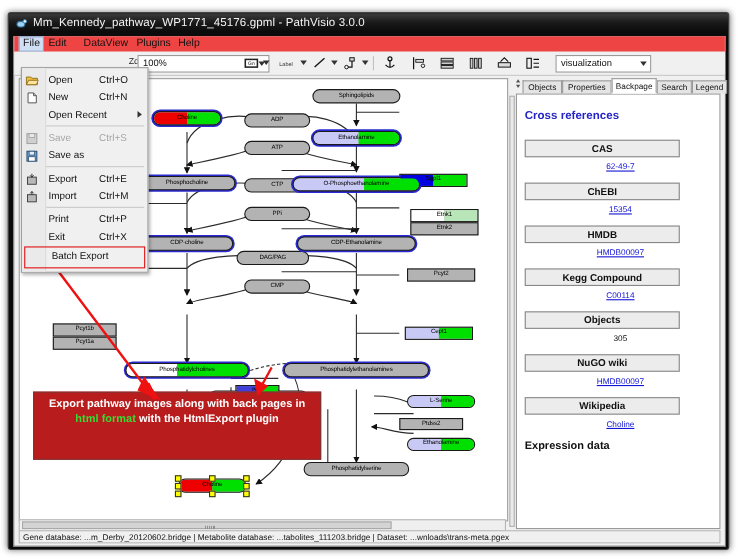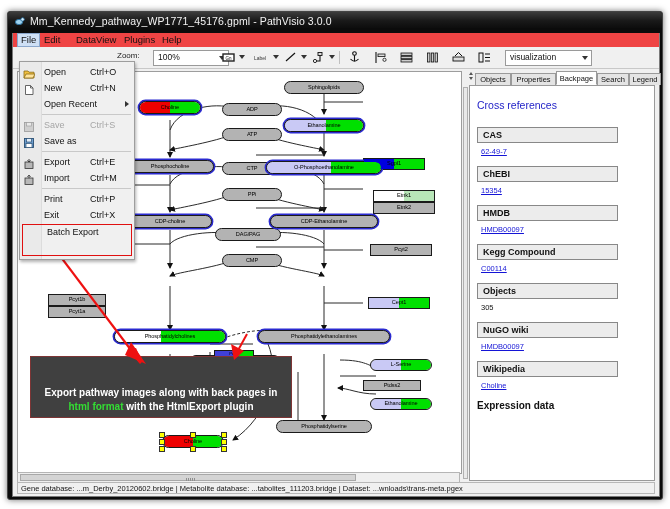--- a/index.html
+++ b/index.html
@@ -54,22 +54,22 @@
   .node.met{border:1px solid #1a1a1a;border-radius:9px;background:#b3b3b3;}
   .node.gene{border:1px solid #1a1a1a;background:#b3b3b3;}
   .node .lbl{position:relative;z-index:3;}
   .half{position:absolute;top:0;height:100%;z-index:1;}
 
   .sel-blue{box-shadow:0 0 0 1.4px #2a2ad0;border-radius:9px;}
 
   .handle{position:absolute;width:4px;height:4px;background:#ffff00;border:1px solid #333;z-index:9;}
 
   
-  .callout{position:absolute;background:#404040;border:1px solid #7d3535;z-index:20;
-    display:flex;align-items:flex-end;justify-content:center;text-align:center;
+  .callout{position:absolute;background:#b91c1c;border:1px solid #7d3535;z-index:20;
+    display:flex;align-items:flex-start;justify-content:center;text-align:center;
     font-size:10px;font-weight:bold;color:#ffffff;line-height:1.35;padding:4px 6px;
     box-sizing:border-box;}
   .callout .hl{color:#33dd33;}
 
   
   .sb-h{position:absolute;left:4px;top:439px;width:443px;height:11px;background:#efefef;
     border:1px solid #b5b5b5;box-sizing:border-box;}
   .sb-h .thumb{position:absolute;left:2px;top:1px;width:336px;height:7px;background:#d4d4d4;
     border:1px solid #a8a8a8;box-sizing:border-box;}
   .sb-h .grip{position:absolute;left:165px;top:3px;width:10px;height:3px;
@@ -81,26 +81,26 @@
   .tab{position:absolute;top:2px;height:12px;background:#e4e4e4;border:1px solid #9a9a9a;
     border-bottom:none;font-size:7.5px;color:#111;text-align:center;line-height:12px;
     box-sizing:border-box;}
   .tab.sel{top:0;height:14px;line-height:14px;background:#ffffff;border-bottom:1px solid #fff;z-index:3;}
   .tab-updown{position:absolute;left:0;top:1px;width:5px;height:11px;}
   .tab-updown div{width:0;height:0;border-left:2.5px solid transparent;
     border-right:2.5px solid transparent;}
   .panel-body{position:absolute;left:6px;top:14px;width:186px;height:396px;
     background:#ffffff;border:1px solid #9a9a9a;box-sizing:border-box;overflow:hidden;}
   .bp-inner{position:absolute;left:7px;top:0;width:170px;}
-  .bp-h1{font-size:10.5px;font-weight:normal;color:#2323c8;margin:13px 0 16px 0;}
+  .bp-h1{font-size:10.5px;font-weight:bold;color:#2323c8;margin:13px 0 16px 0;}
   .bp-box{background:#ececec;border:1px solid #888;box-sizing:border-box;
     padding:2px 5px;font-size:9px;font-weight:bold;color:#111;width:141px;}
   .bp-val{font-size:7.5px;color:#1414d6;text-decoration:underline;margin:4px 0 0 4px;}
   .bp-val.plain{color:#111;text-decoration:none;}
-  .bp-grp{margin-bottom:10px;}
+  .bp-grp{margin-bottom:10px;text-align:center;}
   .bp-h2{font-size:10px;font-weight:bold;color:#111;margin-top:4px;}
 
   
   .rp-left{position:absolute;left:0px;top:16px;width:5px;height:392px;background:#e9e9e9;
     border:1px solid #b0b0b0;box-sizing:border-box;}
 
   
   .statusbar{position:absolute;left:4px;top:449px;width:638px;height:12px;
     background:#f0f0f0;border:1px solid #b8b8b8;box-sizing:border-box;}
   .statusbar .txt{position:absolute;left:3px;top:1px;font-size:7.5px;color:#111;white-space:nowrap;}
@@ -109,21 +109,21 @@
   .menu{position:absolute;left:6px;top:28px;width:114px;background:#f0f0f0;
     border:1px solid #9d9d9d;z-index:40;box-shadow:1px 2px 3px rgba(0,0,0,.3);padding:2px 0;}
   .menu .row{position:relative;height:16px;}
   .menu .ico{position:absolute;left:3px;top:2px;width:12px;height:12px;}
   .menu .lbl{position:absolute;left:24px;top:3px;font-size:9px;color:#111;}
   .menu .acc{position:absolute;left:70px;top:3px;font-size:9px;color:#111;}
   .menu .row.dis .lbl,.menu .row.dis .acc{color:#a6a6a6;}
   .menu .sub{position:absolute;right:5px;top:5px;width:0;height:0;
     border-top:3px solid transparent;border-bottom:3px solid transparent;border-left:4px solid #333;}
   .menu .divider{height:1px;background:#c9c9c9;margin:2px 3px;}
-  .menu .row.boxed{border:1.5px solid #e01010;box-sizing:border-box;margin:1px 2px;height:32px;}
+  .menu .row.boxed{border:1.5px solid #e01010;box-sizing:border-box;margin:1px 2px;height:20px;}
   .menu .row.boxed .lbl{top:2px;}
   .menu-strip{position:absolute;left:0;top:0;width:21px;height:100%;background:#eaeaea;
     border-right:1px solid #dcdcdc;}
 
   .bigarrow{position:absolute;z-index:30;}
 </style>
 </head>
 <body>
 
 <div class="screen">
@@ -145,21 +145,21 @@
         <div class="mi active" style="left:4px;">File</div>
         <div class="mi" style="left:28px;">Edit</div>
         <div class="mi" style="left:60px;">Data</div>
         <div class="mi" style="left:80px;">View</div>
         <div class="mi" style="left:108px;">Plugins</div>
         <div class="mi" style="left:146px;">Help</div>
       </div>
 
       <div class="toolbar">
         <span class="tb-zoomlabel">Zoom:</span>
-        <div class="tb-combo" style="left:140px;width:74px;">
+        <div class="tb-combo" style="left:112px;width:74px;padding-left:44px;">
           <span class="txt">100%</span>
           <span class="arr"></span>
         </div>
 
         <div class="tb-ico" style="left:208px;">
           <svg width="15" height="15" viewBox="0 0 15 15">
             <rect x="2" y="4" width="11" height="7" fill="#fff" stroke="#222" stroke-width="1.4"></rect>
             <text x="7.5" y="9.5" font-size="4.5" text-anchor="middle" fill="#111" font-family="sans-serif">Gn</text>
           </svg>
         </div>

